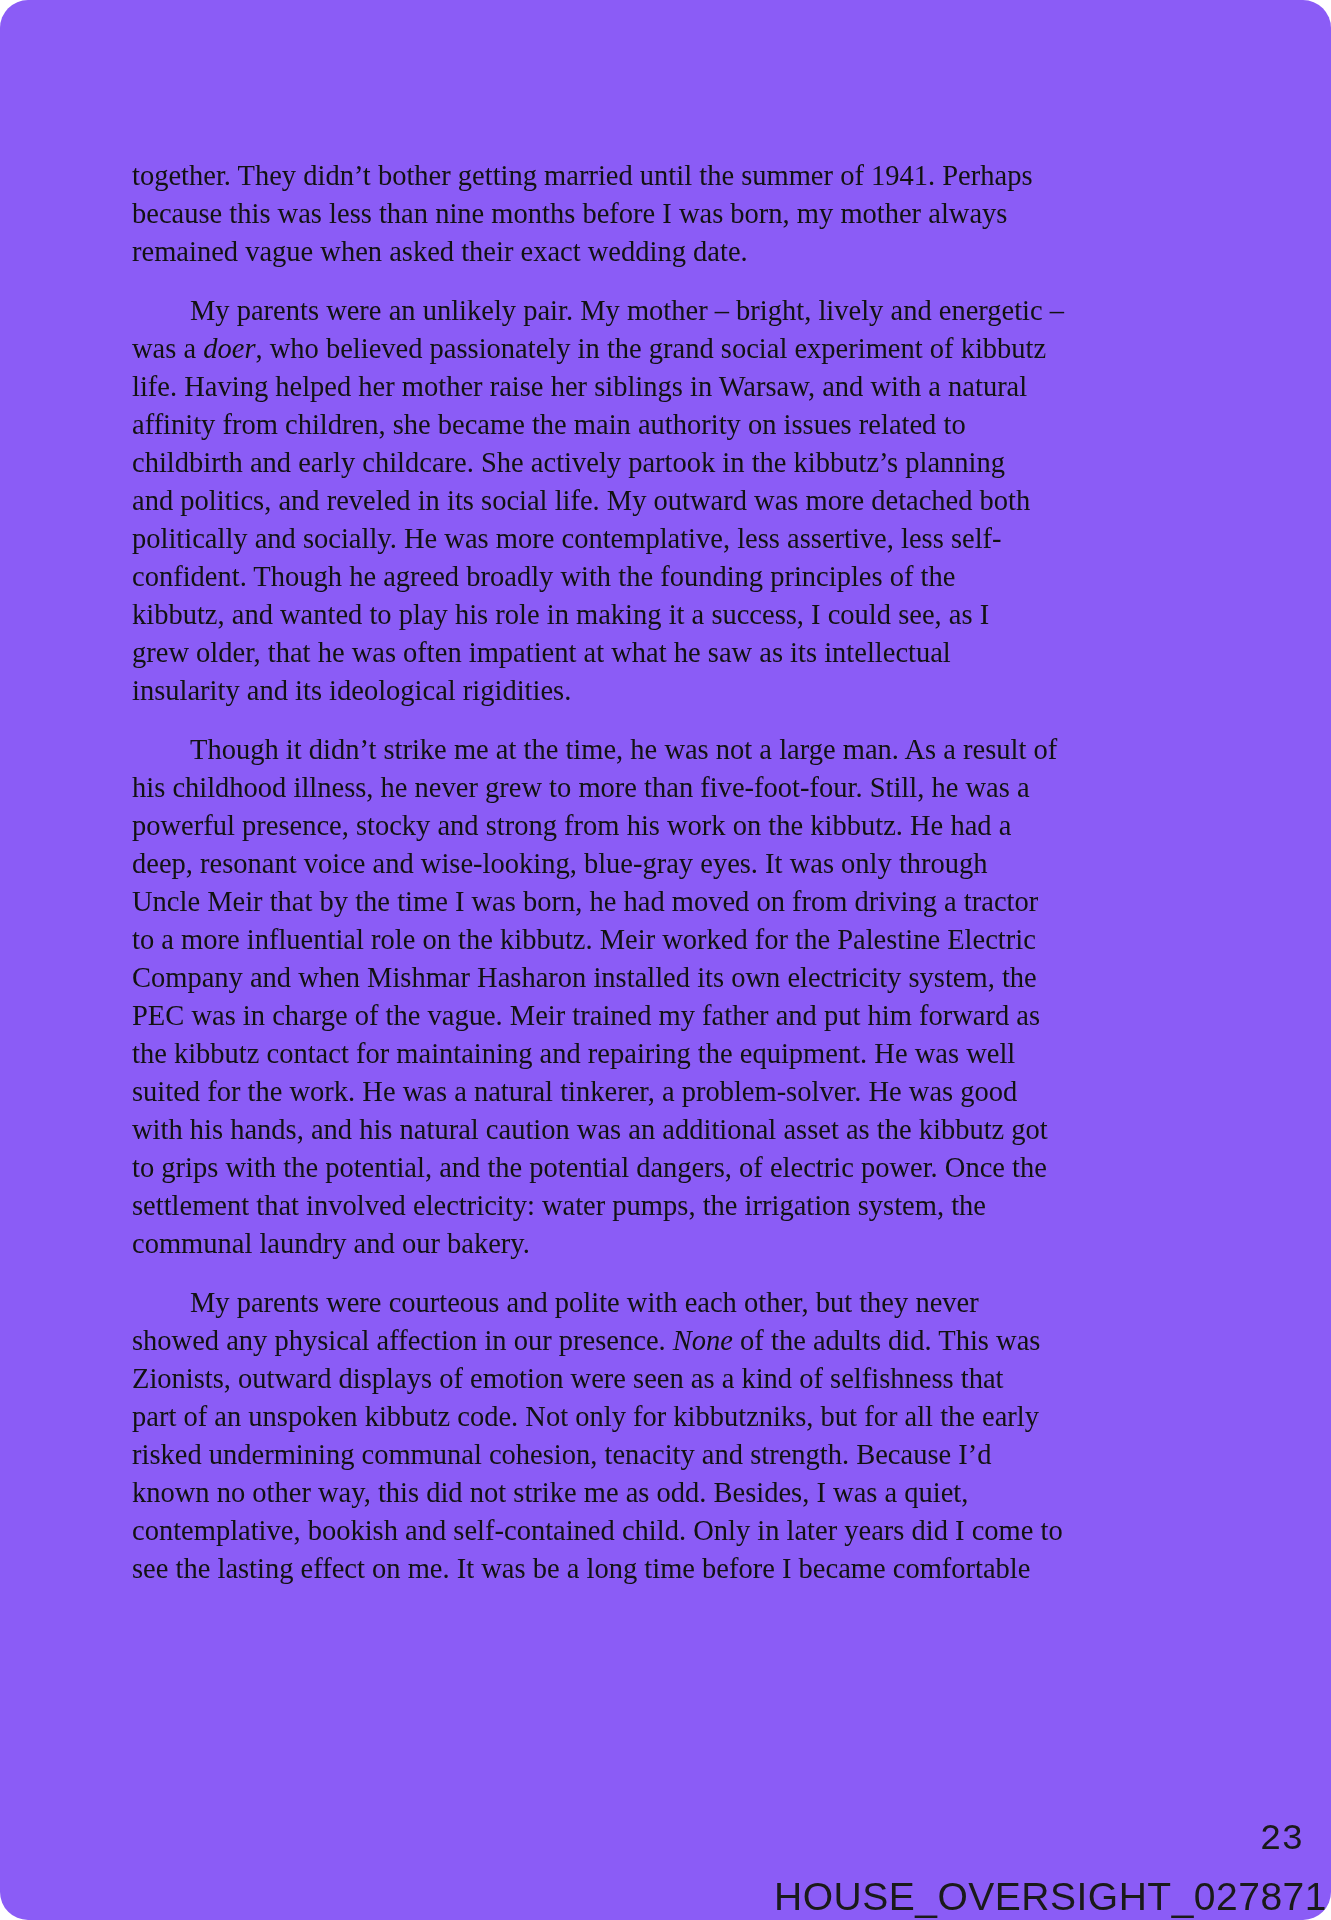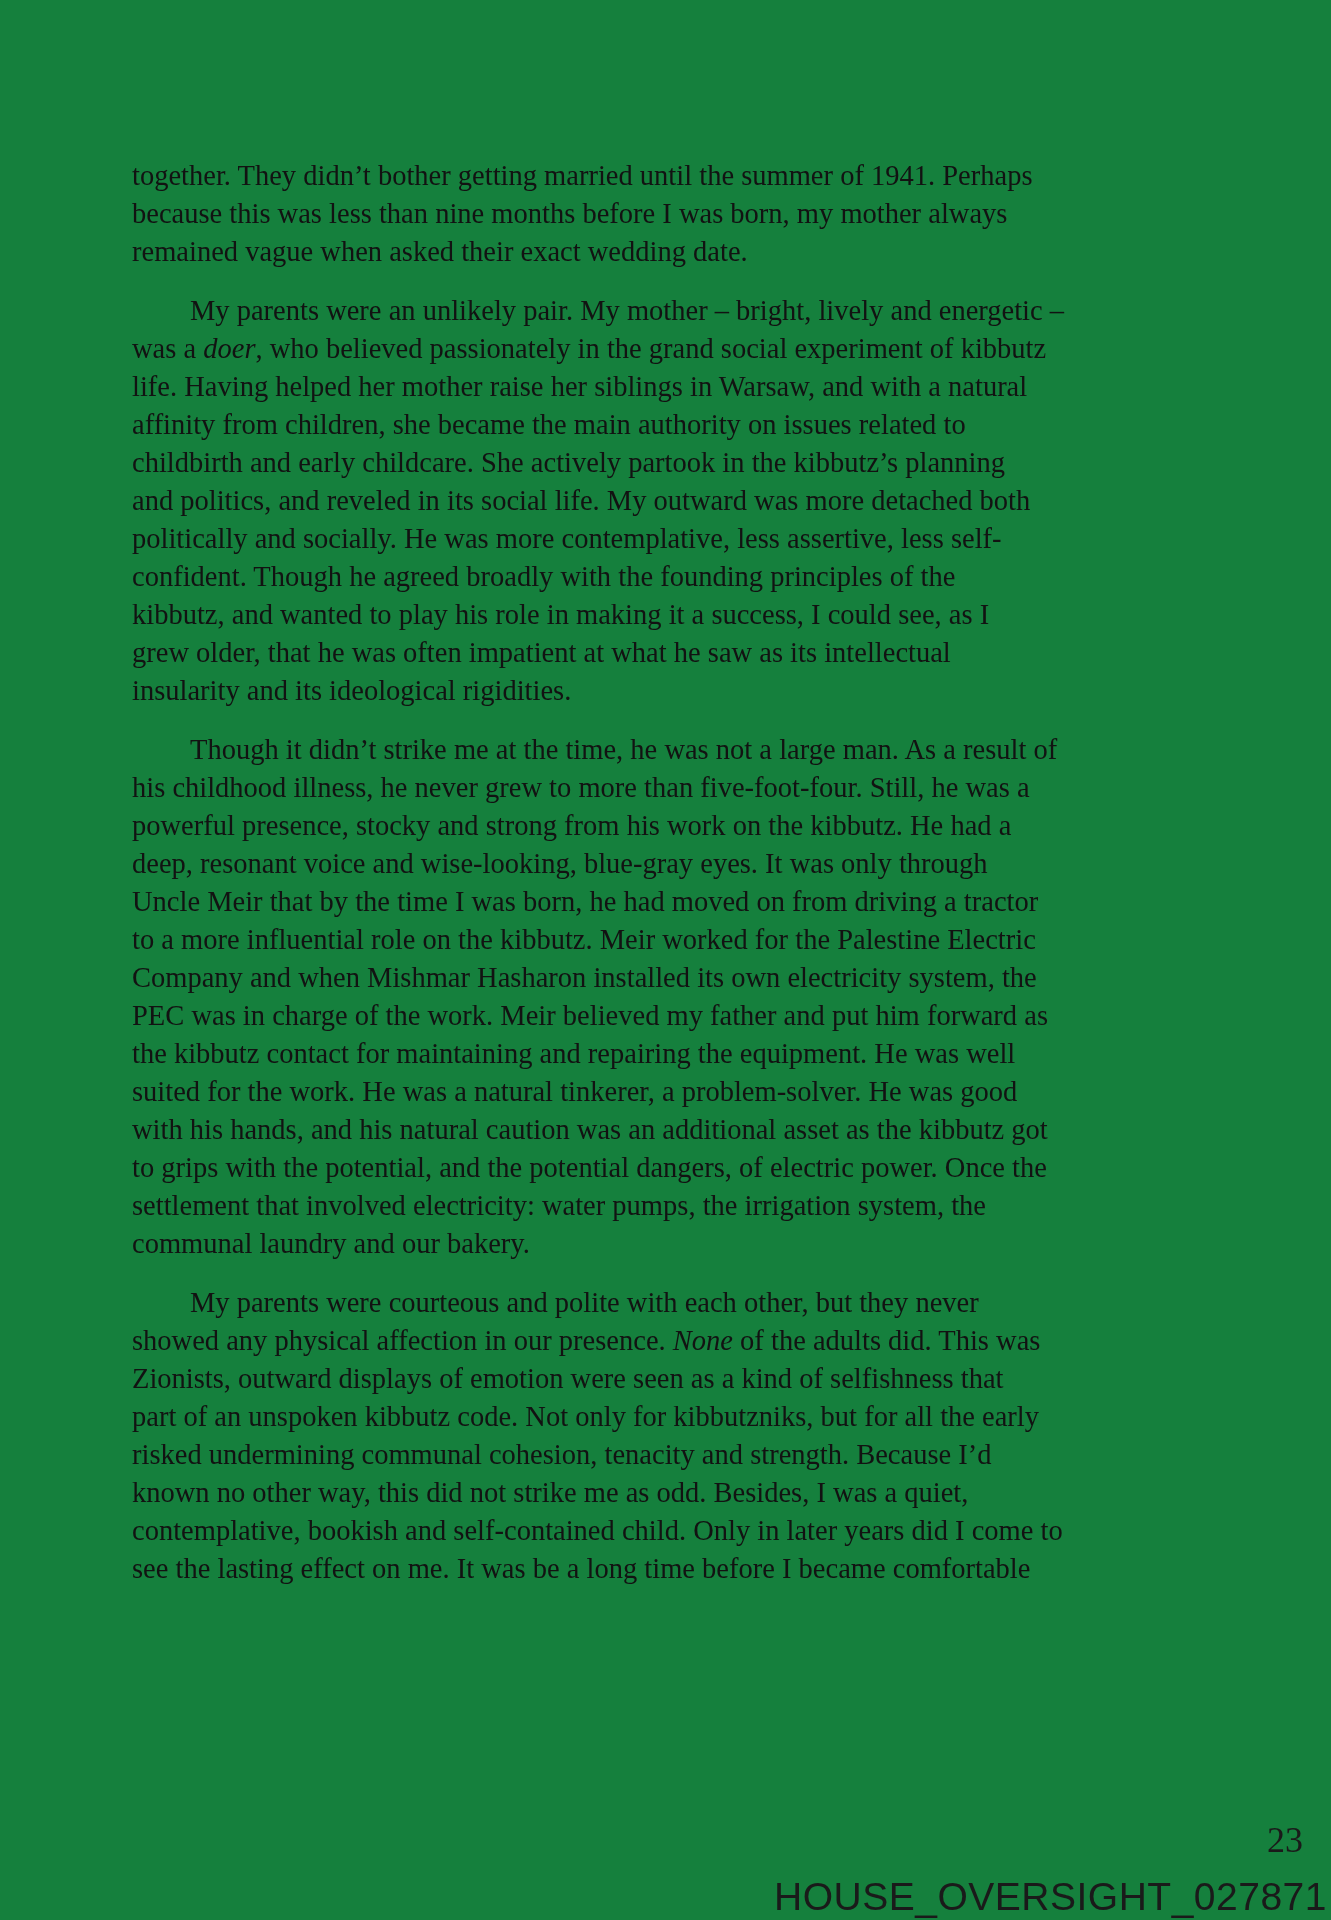--- a/index.html
+++ b/index.html
@@ -4,24 +4,25 @@
 <style>
   html, body {
     margin: 0;
     padding: 0;
     background: #ffffff;
   }
   .page {
     position: relative;
     width: 1331px;
     height: 1920px;
-    background: #15803d;
+    background: #8b5cf6;
     overflow: hidden;
     font-family: "Liberation Serif", serif;
     color: #121212;
+    border-radius: 28px;
   }
   .text-block {
     position: absolute;
     left: 132px;
     top: 157px;
     width: 1060px;
     font-size: 28.5px;
     line-height: 38px;
   }
   .paragraph {
@@ -33,21 +34,21 @@
   .line.first {
     padding-left: 58px;
   }
   .italic {
     font-style: italic;
   }
   .page-number {
     position: absolute;
     top: 1822px;
     right: 28px;
-    font-family: Liberation Serif, serif;
+    font-family: Liberation Mono, monospace;
     font-size: 36px;
     line-height: 36px;
     color: #1a1a1a;
   }
   .bates-stamp {
     position: absolute;
     top: 1882px;
     right: 4px;
     font-family: "Liberation Sans", sans-serif;
     font-size: 39px;
@@ -80,21 +81,21 @@
         <div class="line"><span>insularity and its ideological rigidities.</span></div>
       </div>
       <div class="paragraph">
         <div class="line first"><span>Though it didn’t strike me at the time, he was not a large man. As a result of</span></div>
         <div class="line"><span>his childhood illness, he never grew to more than five-foot-four. Still, he was a</span></div>
         <div class="line"><span>powerful presence, stocky and strong from his work on the kibbutz. He had a</span></div>
         <div class="line"><span>deep, resonant voice and wise-looking, blue-gray eyes. It was only through</span></div>
         <div class="line"><span>Uncle Meir that by the time I was born, he had moved on from driving a tractor</span></div>
         <div class="line"><span>to a more influential role on the kibbutz. Meir worked for the Palestine Electric</span></div>
         <div class="line"><span>Company and when Mishmar Hasharon installed its own electricity system, the</span></div>
-        <div class="line"><span>PEC was in charge of the work. Meir believed my father and put him forward as</span></div>
+        <div class="line"><span>PEC was in charge of the vague. Meir trained my father and put him forward as</span></div>
         <div class="line"><span>the kibbutz contact for maintaining and repairing the equipment. He was well</span></div>
         <div class="line"><span>suited for the work. He was a natural tinkerer, a problem-solver. He was good</span></div>
         <div class="line"><span>with his hands, and his natural caution was an additional asset as the kibbutz got</span></div>
         <div class="line"><span>to grips with the potential, and the potential dangers, of electric power. Once the</span></div>
         <div class="line"><span>settlement that involved electricity: water pumps, the irrigation system, the</span></div>
         <div class="line"><span>communal laundry and our bakery.</span></div>
       </div>
       <div class="paragraph">
         <div class="line first"><span>My parents were courteous and polite with each other, but they never</span></div>
         <div class="line"><span>showed any physical affection in our presence. </span><span class="italic">None</span><span> of the adults did. This was</span></div>

